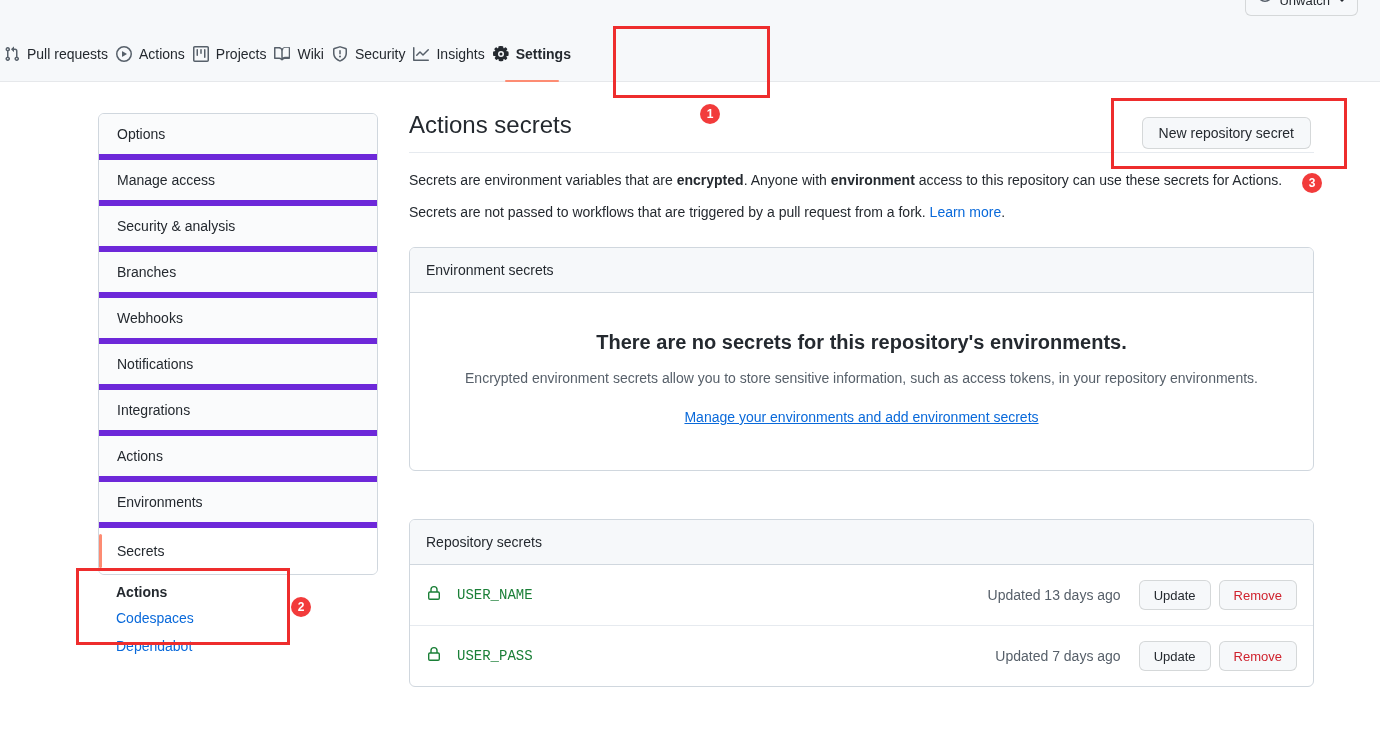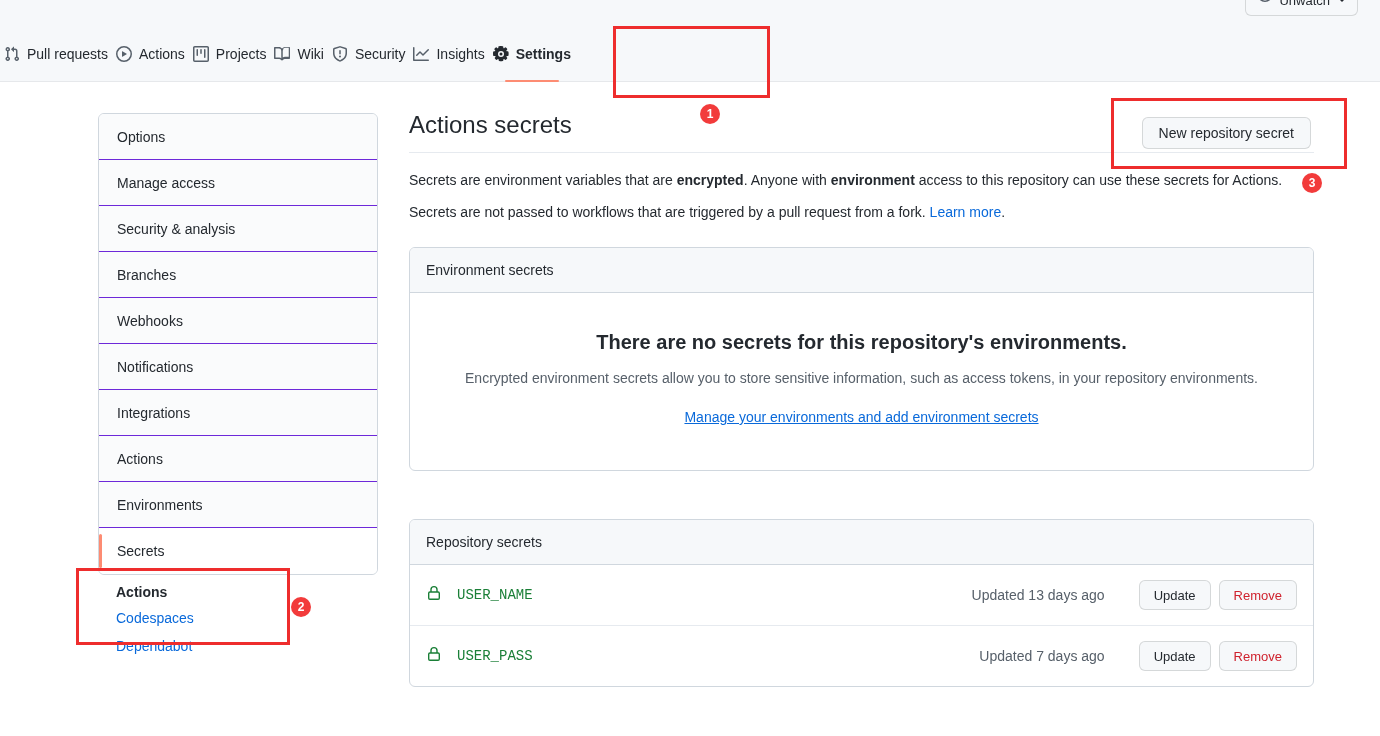--- a/index.html
+++ b/index.html
@@ -97,21 +97,21 @@
     border: 1px solid #d0d7de;
     border-radius: 6px;
     overflow: hidden;
     background: #fafbfc;
   }
   .side-item {
     height: 46px;
     display: flex;
     align-items: center;
     padding-left: 18px;
-    border-bottom: 1px solid #6d28d9;
+    border-bottom: 6px solid #6d28d9;
     color: #24292f;
     background: #fafbfc;
     box-sizing: border-box;
     position: relative;
   }
   .side-item:last-child { border-bottom: none; }
   .side-item.selected {
     background: #ffffff;
     font-weight: 400;
   }
@@ -232,21 +232,21 @@
     font-size: 14px;
     color: #1a7f37;
     font-family: "Liberation Mono", monospace;
     flex: 0 0 auto;
     text-align: right;
   }
   .spacer { flex: 1 1 auto; }
   .secret-updated {
     font-size: 14px;
     color: #57606a;
-    margin-right: 34px;
+    margin-right: 18px;
   }
   .btn-small {
     height: 30px;
     padding: 0 14px;
     display: inline-flex;
     align-items: center;
     background: #f6f8fa;
     border: 1px solid rgba(27,31,36,0.15);
     border-radius: 6px;
     font-size: 13px;

